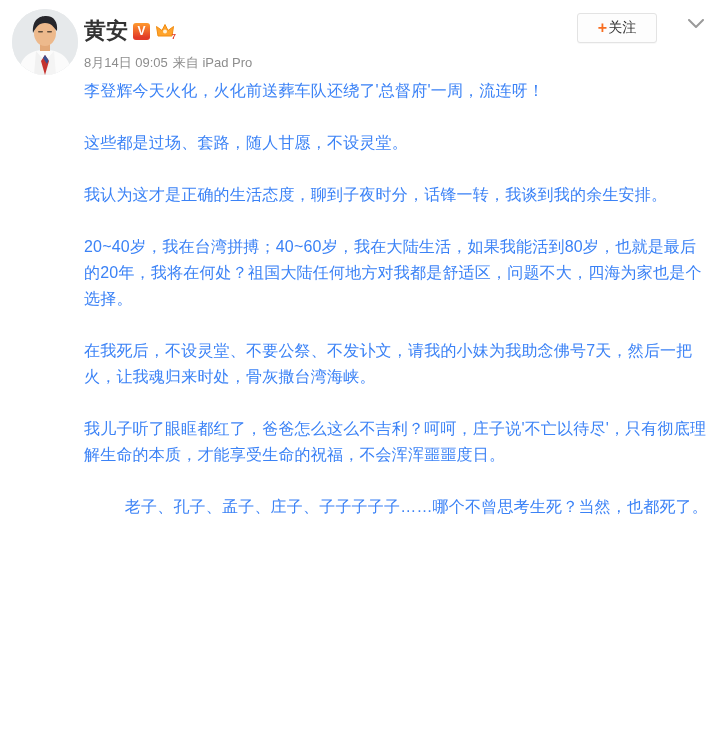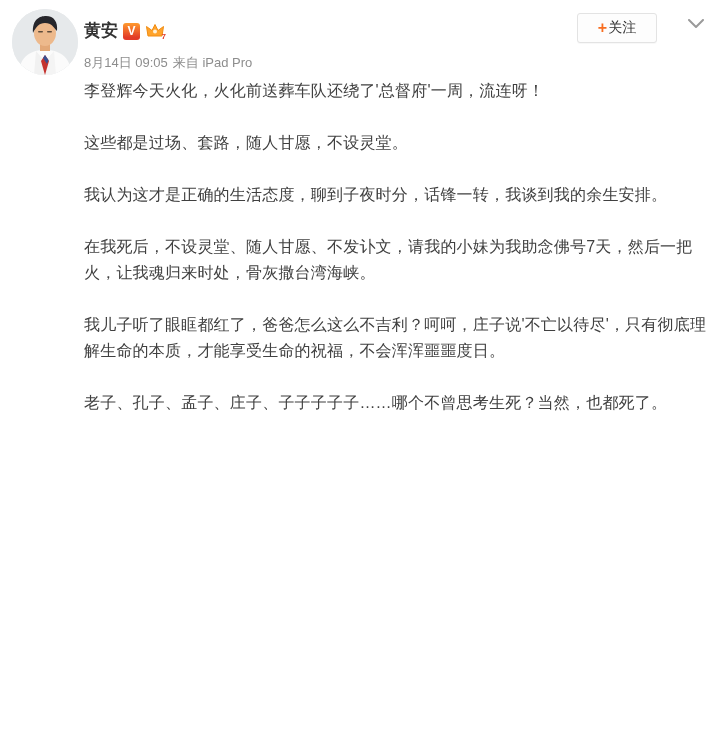--- a/index.html
+++ b/index.html
@@ -27,21 +27,21 @@
   }
   .name-row {
     position: absolute;
     left: 84px; top: 20px;
     height: 22px;
     display: flex;
     align-items: center;
     gap: 5px;
   }
   .username {
-    font-size: 17px;
+    font-size: 22px;
     font-weight: bold;
     color: #333333;
     cursor: pointer;
     line-height: 22px;
   }
   .v-badge {
     width: 17px; height: 17px;
     border-radius: 3px;
     background: linear-gradient(180deg, #ff9a2e 0%, #e23b28 85%);
     color: #ffffff;
@@ -107,25 +107,25 @@
     align-items: center;
     justify-content: center;
   }
   
   .post-text {
     position: absolute;
     left: 84px; top: 78px;
     width: 624px;
     font-size: 16px;
     line-height: 26px;
-    color: #404040;
+    color: #3b82f6;
     letter-spacing: 0.2px;
   }
   .post-text p { margin-bottom: 26px; }
-  .post-text p:last-child { margin-bottom: 15px; }
+  .post-text p:last-child { margin-bottom: 15px; text-align: right; }
 </style>
 </head>
 <body>
 
 <div class="weibo-card">
 
   <div class="avatar">
     <svg width="66" height="66" viewBox="0 0 66 66">
       <rect width="66" height="66" fill="#e6e9eb"></rect>
 
@@ -172,18 +172,19 @@
   <div class="collapse-chevron">
     <svg width="16" height="10" viewBox="0 0 16 10">
       <polyline points="1,1 8,8 15,1" fill="none" stroke="#9a9a9a" stroke-width="2" stroke-linecap="round" stroke-linejoin="round"></polyline>
     </svg>
   </div>
 
   <div class="post-text">
     <p>李登辉今天火化，火化前送葬车队还绕了'总督府'一周，流连呀！</p>
     <p>这些都是过场、套路，随人甘愿，不设灵堂。</p>
     <p>我认为这才是正确的生活态度，聊到子夜时分，话锋一转，我谈到我的余生安排。</p>
-    <p>在我死后，不设灵堂、随人甘愿、不发讣文，请我的小妹为我助念佛号7天，然后一把火，让我魂归来时处，骨灰撒台湾海峡。</p>
+    <p>20~40岁，我在台湾拼搏；40~60岁，我在大陆生活，如果我能活到80岁，也就是最后的20年，我将在何处？祖国大陆任何地方对我都是舒适区，问题不大，四海为家也是个选择。</p>
+    <p>在我死后，不设灵堂、不要公祭、不发讣文，请我的小妹为我助念佛号7天，然后一把火，让我魂归来时处，骨灰撒台湾海峡。</p>
     <p>我儿子听了眼眶都红了，爸爸怎么这么不吉利？呵呵，庄子说'不亡以待尽'，只有彻底理解生命的本质，才能享受生命的祝福，不会浑浑噩噩度日。</p>
     <p>老子、孔子、孟子、庄子、子子子子子……哪个不曾思考生死？当然，也都死了。</p>
   </div>
 
 </div>
 
 </body></html>

